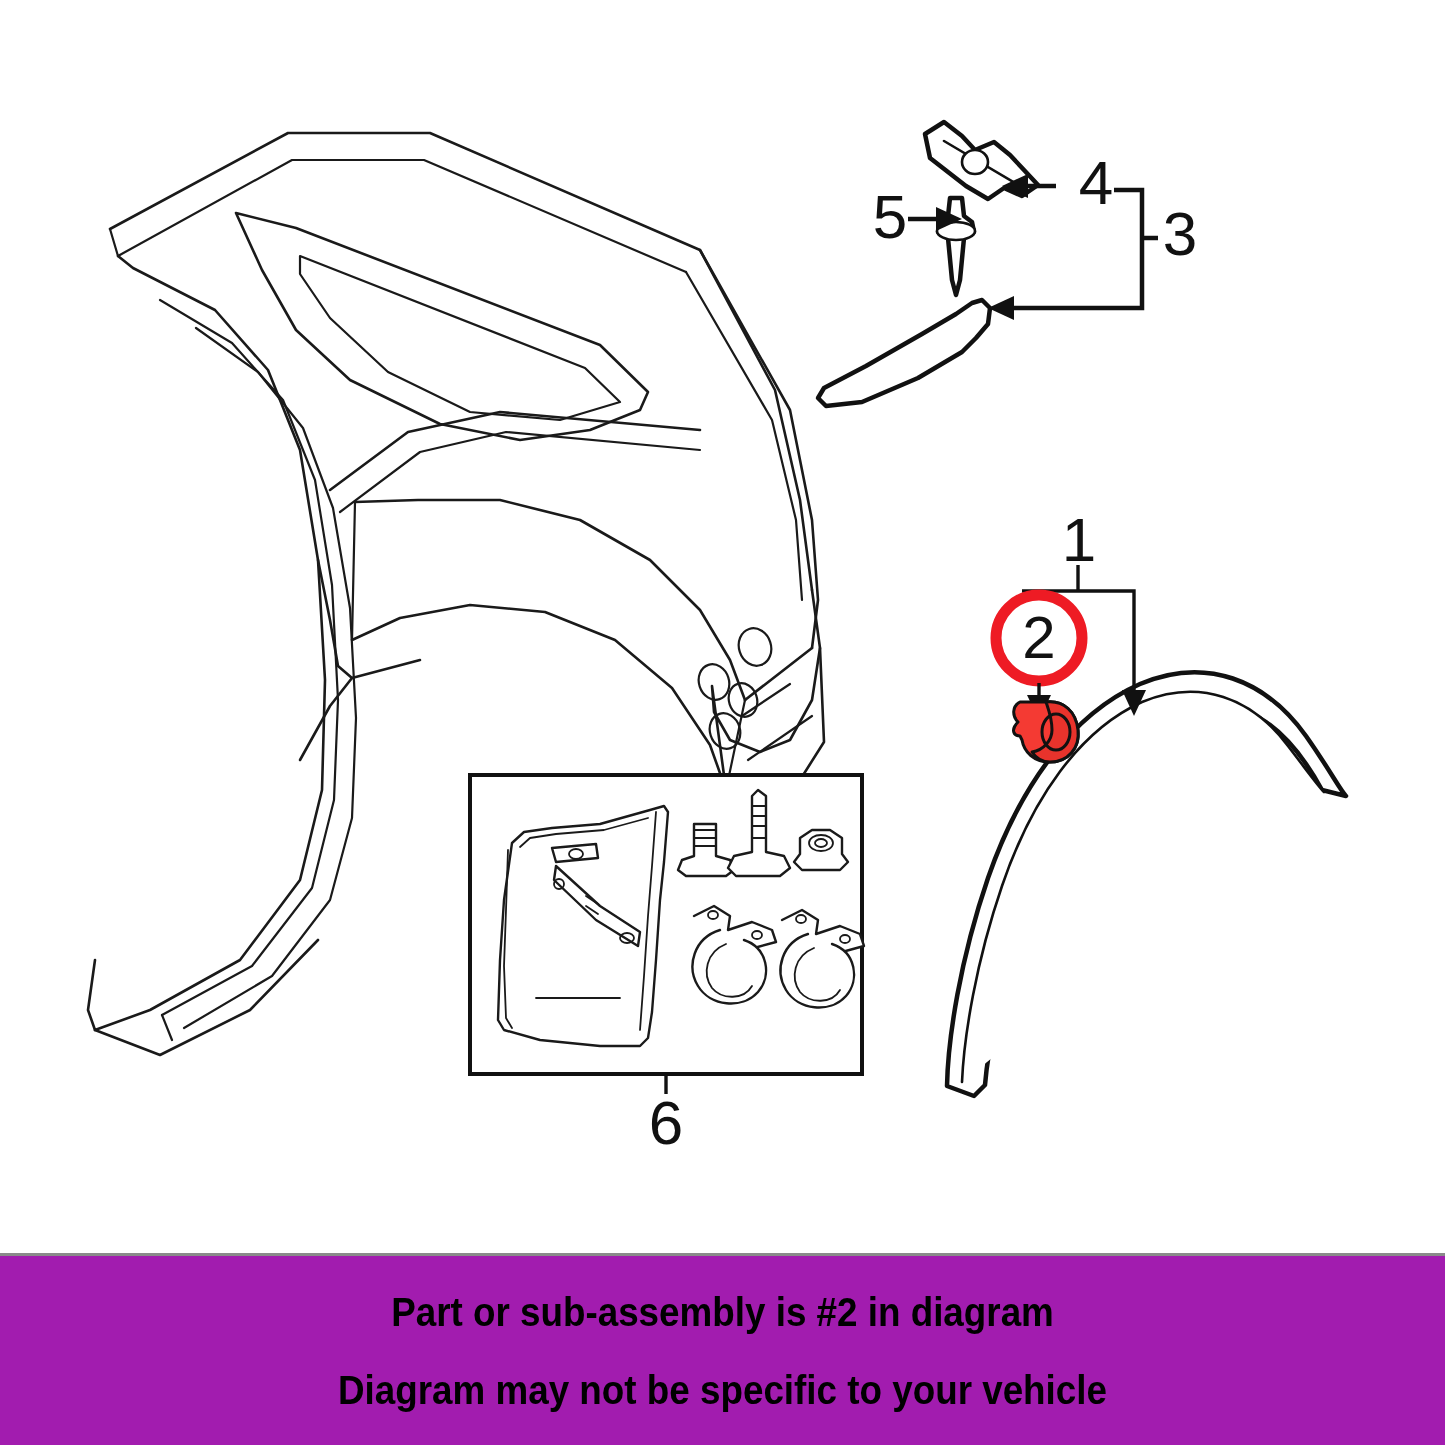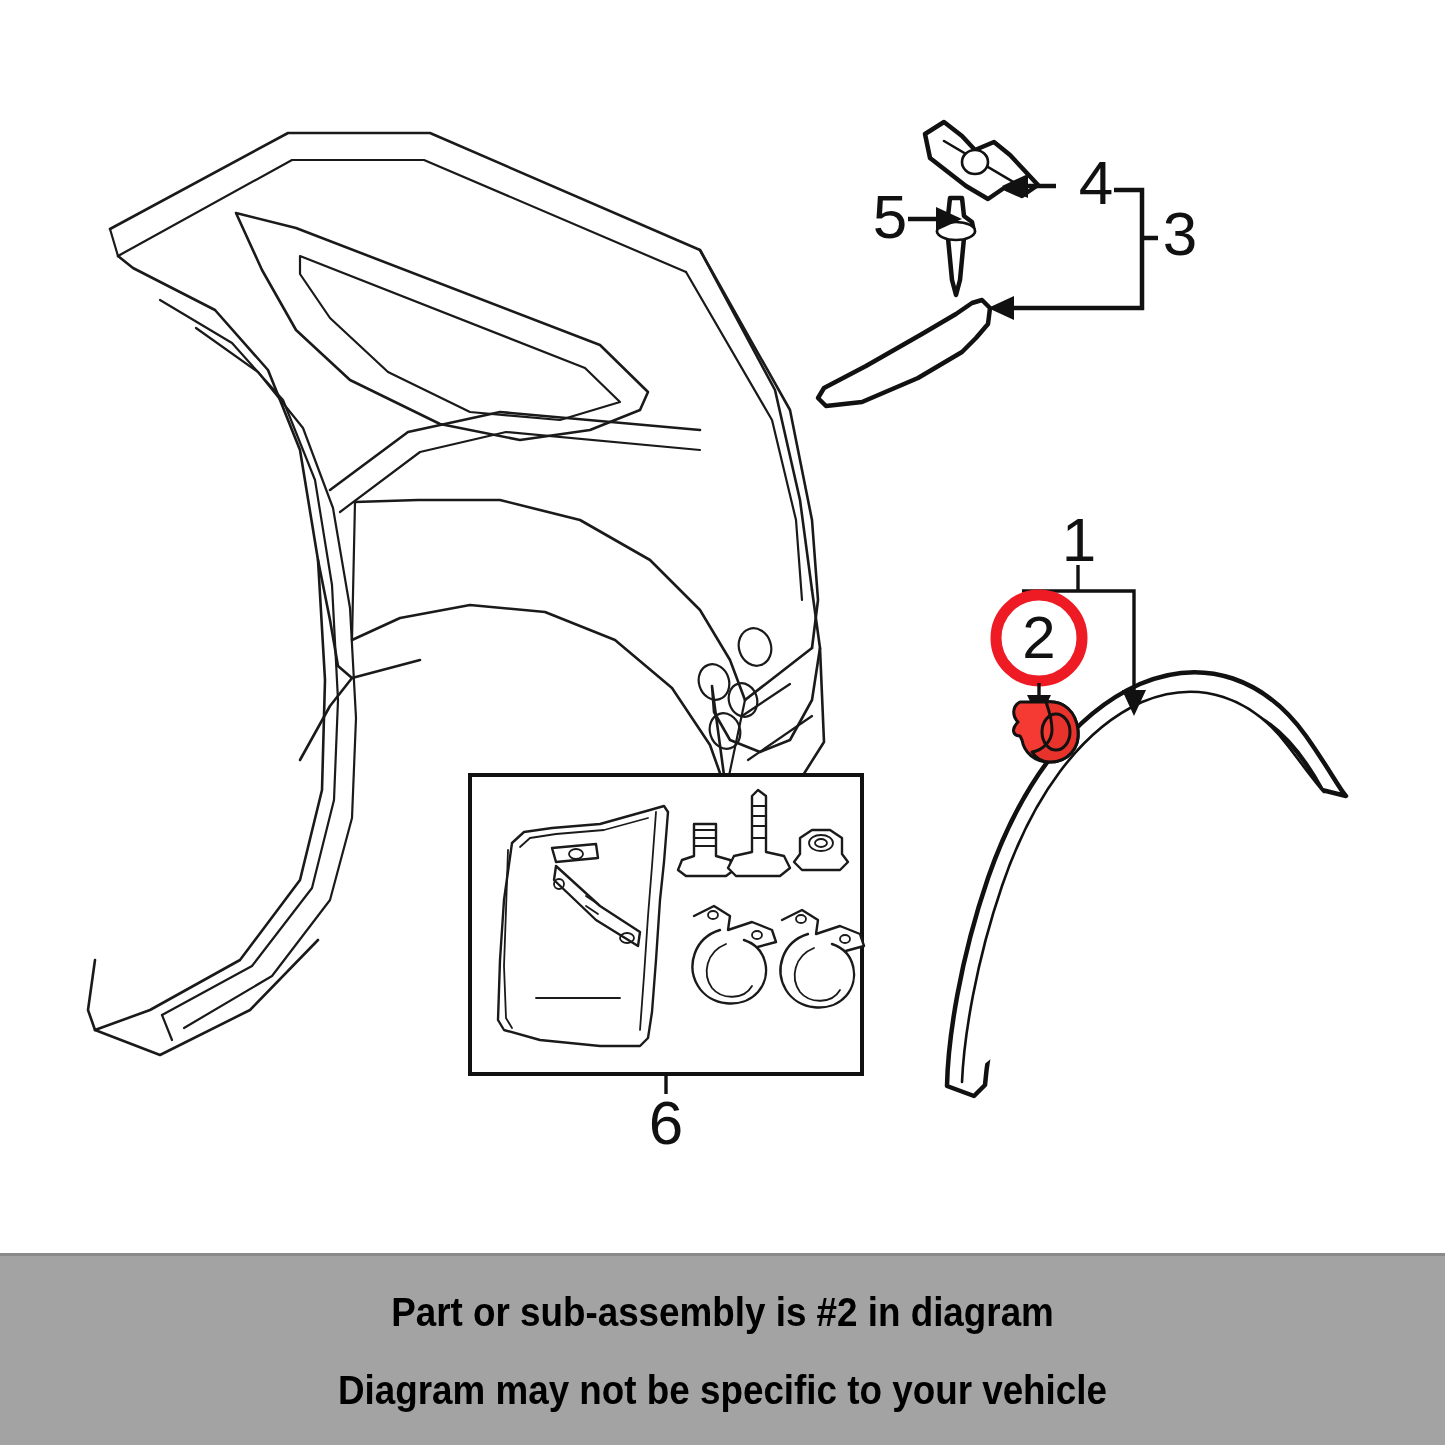--- a/index.html
+++ b/index.html
@@ -30,21 +30,21 @@
     left: 0;
     top: 0;
     display: block;
   }
   .banner {
     position: absolute;
     left: 0;
     top: 1253px;
     width: 1445px;
     height: 192px;
-    background: #a3a3a3;
+    background: #a21caf;
     display: flex;
     flex-direction: column;
     align-items: center;
     justify-content: center;
     box-sizing: border-box;
     border-top: 3px solid #8a8a8a;
   }
   .banner-line {
     color: #000000;
     font-family: "Liberation Sans", sans-serif;

